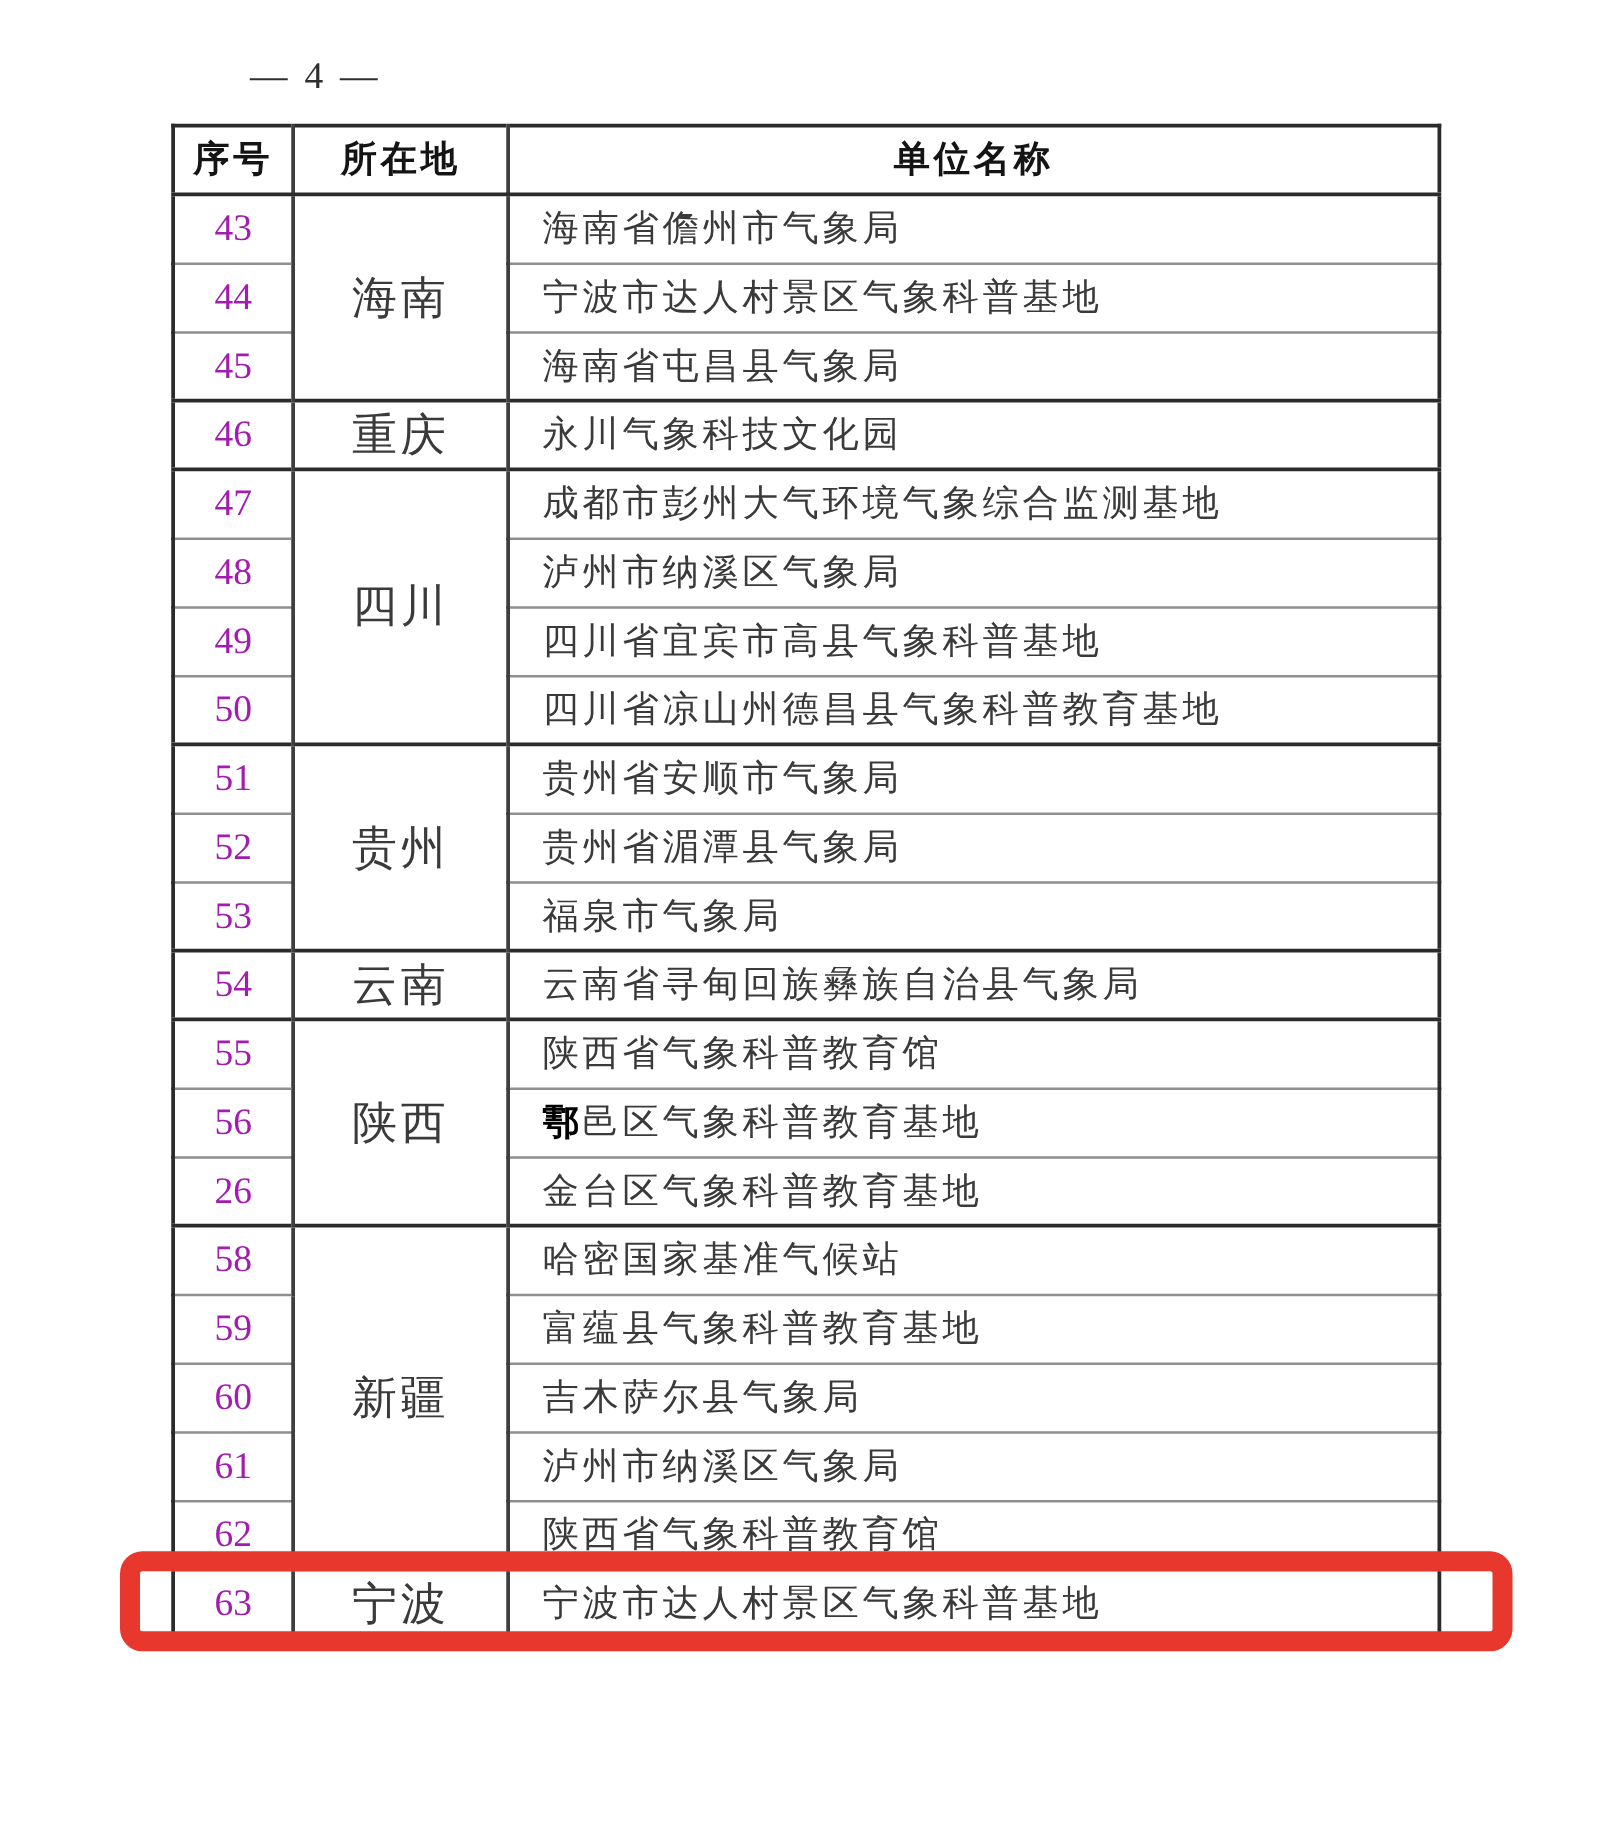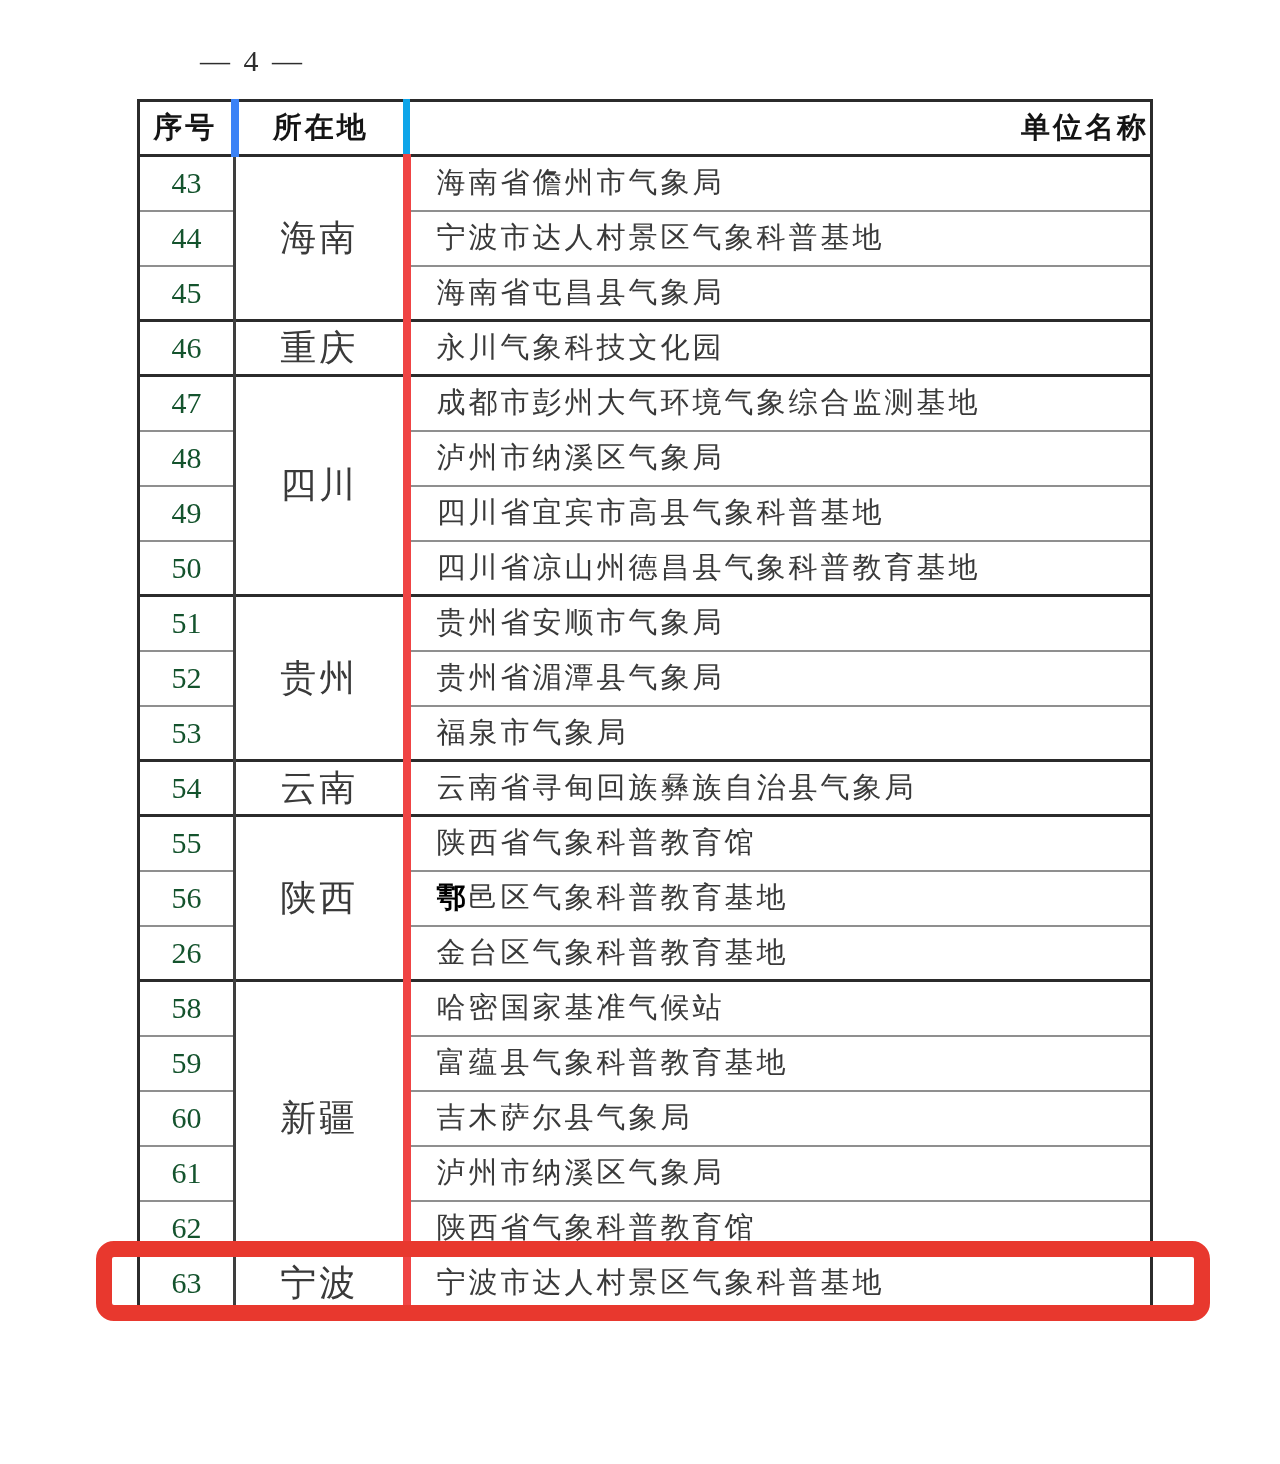--- a/index.html
+++ b/index.html
@@ -35,44 +35,44 @@
     color:#141414;
     letter-spacing:3px;
     text-align:center;
     vertical-align:middle;
     border-bottom:3px solid #2b2b2b;
   }
   td { vertical-align:middle; }
   .cell-no {
     text-align:center;
     font-size:30px;
-    color:#14532d;
+    color:#a21caf;
     border-right:3px solid #3e3e3e;
   }
   .cell-loc {
     text-align:center;
     font-size:36px;
     color:#3a3a3a;
     letter-spacing:3px;
     border-left:3px solid #3e3e3e;
     border-right:3px solid #3e3e3e;
   }
   .cell-name {
     text-align:left;
     padding-left:26px;
     font-size:29px;
     color:#3a3a3a;
     letter-spacing:3px;
-    border-left:8px solid #ef4444;
+    border-left:1px solid #ef4444;
     white-space:nowrap;
     overflow:hidden;
   }
   .col-no-head  { border-right:3px solid #3e3e3e;margin-top:30px; }
-  .col-loc-head { border-left:8px solid #3b82f6; border-right:3px solid #3e3e3e; }
-  .col-name-head{ border-left:7px solid #0ea5e9;text-align:right; }
+  .col-loc-head { border-left:2px solid #3b82f6; border-right:3px solid #3e3e3e; }
+  .col-name-head{ border-left:3px solid #0ea5e9; }
   tr.group-start > td { border-top:3px solid #2b2b2b; }
   tr.intra > td { border-top:2px solid #8f8f8f; }
   .bold-prefix {
     font-family:"Liberation Sans", sans-serif;
     font-weight:700;
     color:#000000;
   }
   .highlight-box {
     position:absolute;
     left:96px; top:1241px;

